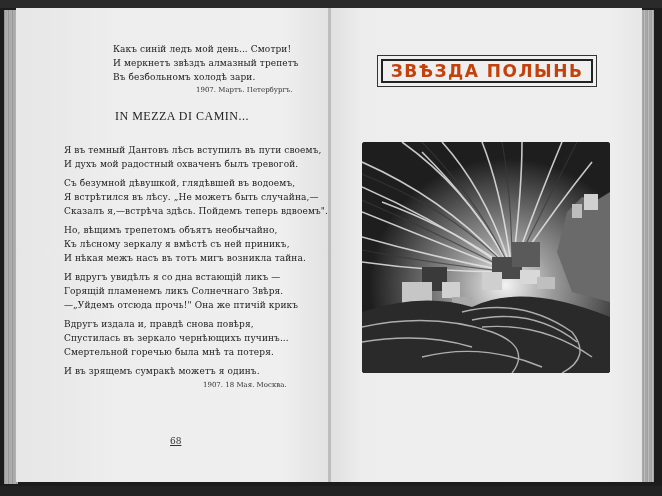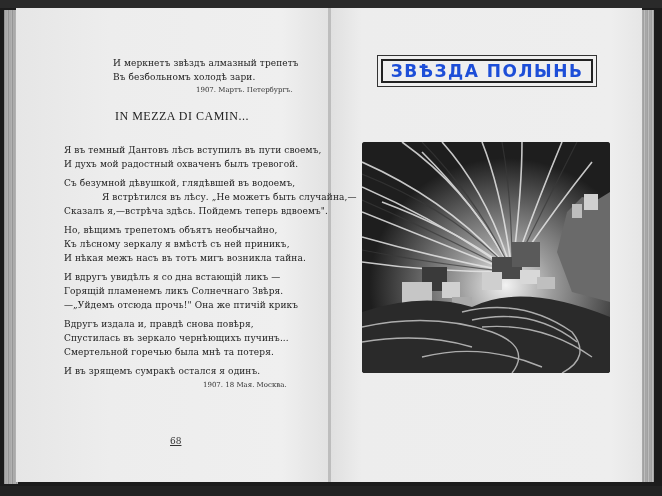--- a/index.html
+++ b/index.html
@@ -43,21 +43,21 @@
   .title-box {
     position:absolute; left:377px; top:55px; width:218px; height:30px;
     border:1px solid #333; background:#efefef;
   }
   .title-box-inner {
     position:absolute; left:3px; top:3px; right:3px; bottom:3px;
     border:2px solid #222; display:flex; align-items:center; justify-content:center;
   }
   .title-text {
     font-family:"DejaVu Sans", sans-serif; font-weight:bold; font-size:17px;
-    letter-spacing:1.5px; color:#1d4ed8;
+    letter-spacing:1.5px; color:#c2410c;
   }
 
   .illustration {
     position:absolute; left:362px; top:142px; width:248px; height:231px;
     background:#2a2a2a; border-radius:3px; overflow:hidden;
   }
   .illustration svg { display:block; }
 </style>
 </head>
 <body>
@@ -65,46 +65,47 @@
 <div class="book">
   <div class="cover-top"></div>
   <div class="cover-bottom"></div>
   <div class="page-edges-left"></div>
   <div class="page-edges-right"></div>
 
   <div class="page page-left"></div>
   <div class="gutter"></div>
   <div class="page page-right"></div>
 
+  <div class="poem-line" style="left:113px;top:44px;">Какъ синій ледъ мой день... Смотри!</div>
   <div class="poem-line" style="left:113px;top:58px;">И меркнетъ звѣздъ алмазный трепетъ</div>
   <div class="poem-line" style="left:113px;top:72px;">Въ безбольномъ холодѣ зари.</div>
   <div class="place-date" style="left:196px;top:86px;">1907. Мартъ. Петербургъ.</div>
 
   <div class="poem-title" style="left:115px;top:109px;">IN MEZZA DI CAMIN...</div>
 
   <div class="poem-line" style="left:64px;top:145px;">Я въ темный Дантовъ лѣсъ вступилъ въ пути своемъ,</div>
   <div class="poem-line" style="left:64px;top:159px;">И духъ мой радостный охваченъ былъ тревогой.</div>
 
   <div class="poem-line" style="left:64px;top:178px;">Съ безумной дѣвушкой, глядѣвшей въ водоемъ,</div>
-  <div class="poem-line" style="left:64px;top:192px;margin-left:38px;">Я встрѣтился въ лѣсу. „Не можетъ быть случайна,—</div>
+  <div class="poem-line" style="left:64px;top:192px;">Я встрѣтился въ лѣсу. „Не можетъ быть случайна,—</div>
   <div class="poem-line" style="left:64px;top:206px;">Сказалъ я,—встрѣча здѣсь. Пойдемъ теперь вдвоемъ".</div>
 
   <div class="poem-line" style="left:64px;top:225px;">Но, вѣщимъ трепетомъ объятъ необычайно,</div>
   <div class="poem-line" style="left:64px;top:239px;">Къ лѣсному зеркалу я вмѣстѣ съ ней приникъ,</div>
   <div class="poem-line" style="left:64px;top:272px;">И вдругъ увидѣлъ я со дна встающій ликъ —</div>
 
   <div class="poem-line" style="left:64px;top:253px;">И нѣкая межъ насъ въ тотъ мигъ возникла тайна.</div>
   <div class="poem-line" style="left:64px;top:286px;">Горящій пламенемъ ликъ Солнечнаго Звѣря.</div>
   <div class="poem-line" style="left:64px;top:300px;">—„Уйдемъ отсюда прочь!" Она же птичій крикъ</div>
 
   <div class="poem-line" style="left:64px;top:333px;">Спустилась въ зеркало чернѣющихъ пучинъ...</div>
   <div class="poem-line" style="left:64px;top:319px;">Вдругъ издала и, правдѣ снова повѣря,</div>
   <div class="poem-line" style="left:64px;top:347px;">Смертельной горечью была мнѣ та потеря.</div>
 
-  <div class="poem-line" style="left:64px;top:366px;">И въ зрящемъ сумракѣ остался я одинъ.</div>
+  <div class="poem-line" style="left:64px;top:366px;">И въ зрящемъ сумракѣ можетъ я одинъ.</div>
   <div class="place-date" style="left:203px;top:381px;">1907. 18 Мая. Москва.</div>
 
   <div class="page-number" style="left:170px;top:436px;text-decoration:underline;">68</div>
 
   <div class="title-box">
     <div class="title-box-inner">
       <span class="title-text">ЗВѢЗДА ПОЛЫНЬ</span>
     </div>
   </div>
 

